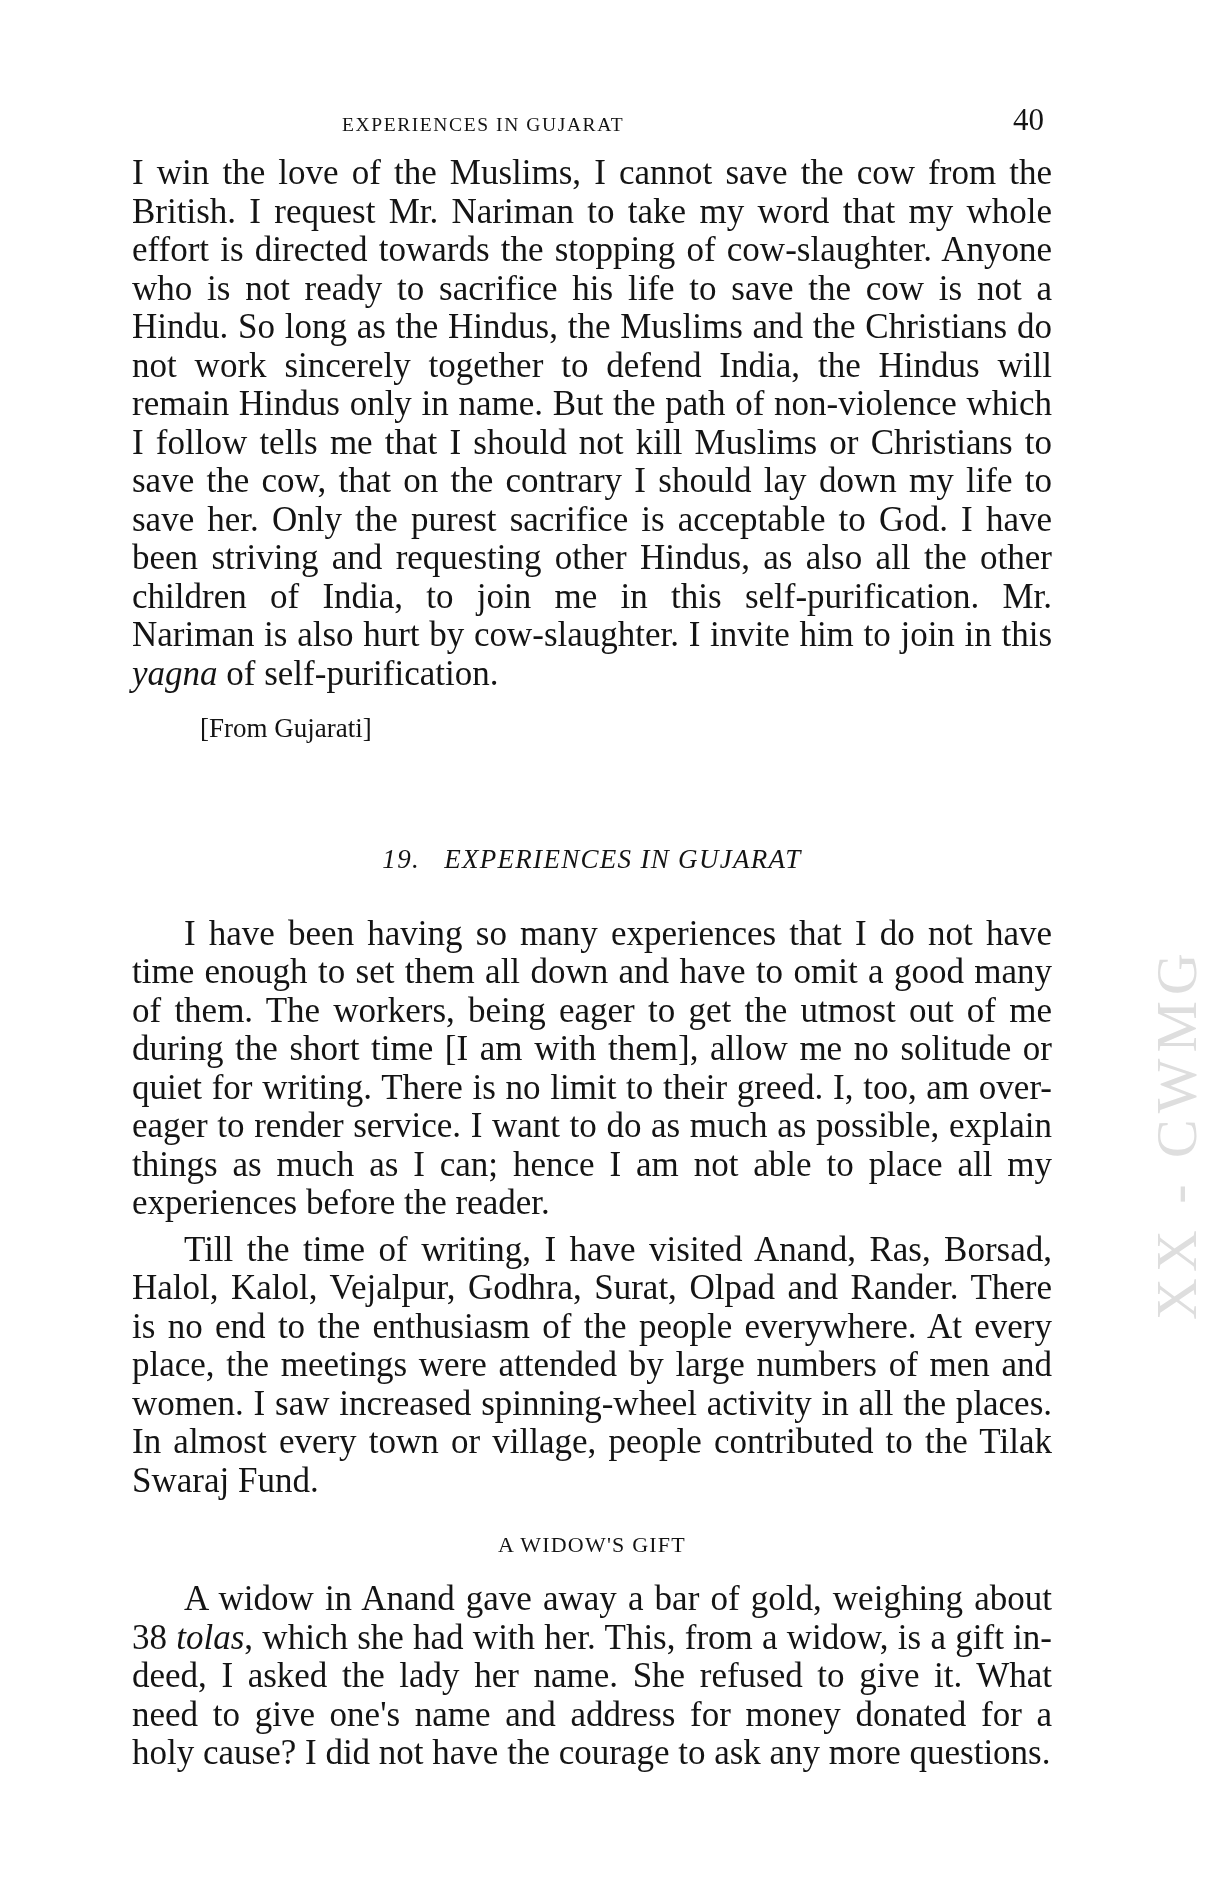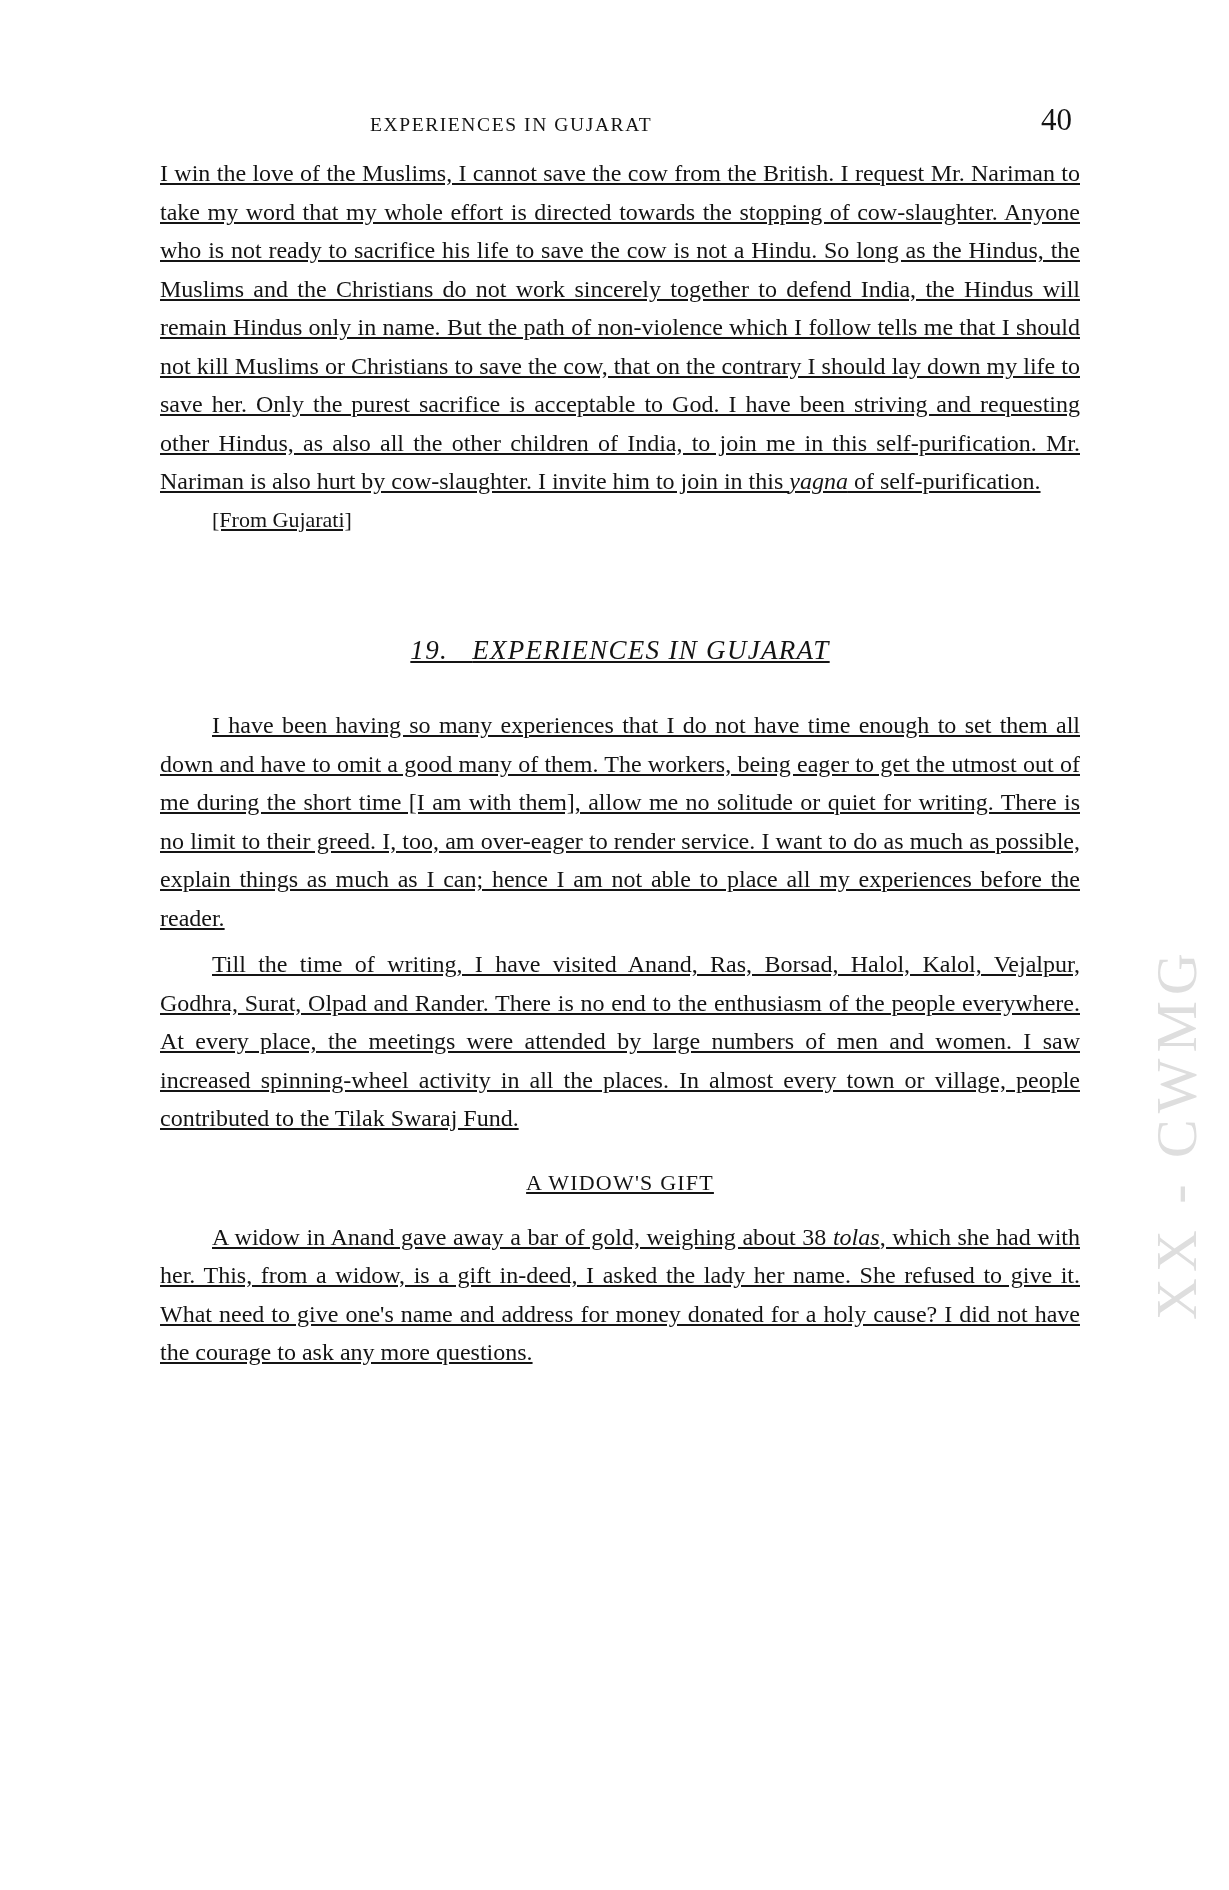--- a/index.html
+++ b/index.html
@@ -16,24 +16,23 @@
     overflow: hidden;
   }
   .page {
     position: absolute;
     left: 0; top: 0;
     width: 1229px;
     height: 1890px;
   }
   .content {
     position: absolute;
-    left: 160px;
+    left: 132px;
     top: 108px;
     width: 920px;
-    text-decoration: underline;
   }
 
   
   .runhead {
     position: relative;
     height: 46px;
   }
   .runhead-title {
     position: absolute;
     left: 210px;
@@ -45,40 +44,40 @@
   }
   .runhead-page {
     position: absolute;
     right: 8px;
     top: -6px;
     font-size: 31px;
   }
 
   
   .para {
-    font-size: 24px;
+    font-size: 35px;
     line-height: 38.5px;
     text-align: justify;
     text-justify: inter-word;
     margin: 0;
     hyphens: manual;
   }
   .para.indent {
     text-indent: 52px;
     margin-top: 8px;
   }
   .para.noindent {
     text-indent: 0;
   }
 
   .src-line {
-    font-size: 22px;
+    font-size: 27px;
     line-height: 38.5px;
     text-indent: 52px;
-    margin: 0;
+    margin: 16px;
   }
   .src-line .ital {
     font-style: italic;
   }
 
   .ital { font-style: italic; }
 
   
   .section-title {
     margin-top: 96px;

